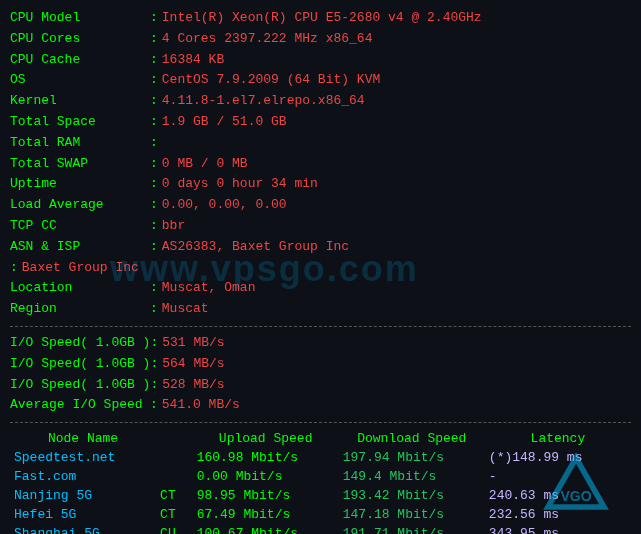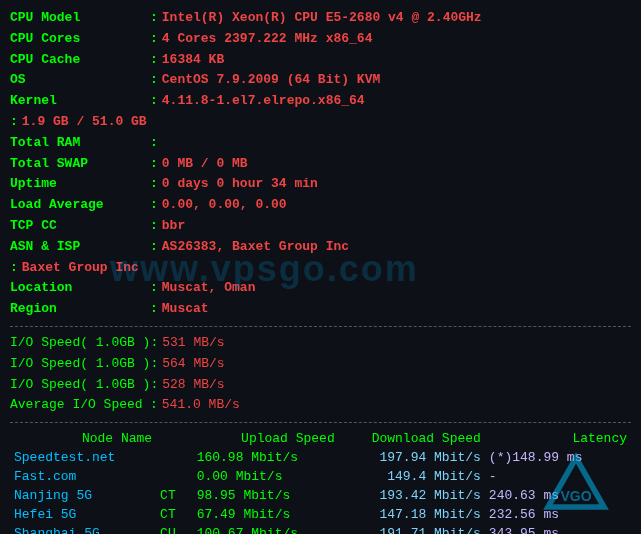--- a/index.html
+++ b/index.html
@@ -11,21 +11,20 @@
       width: 641px;
       min-height: 534px;
       overflow: hidden;
       position: relative;
     }
     .container {
       padding: 8px 10px;
     }
     .section {
       margin-bottom: 4px;
-      font-weight: bold;
     }
     .row {
       display: flex;
       line-height: 1.6;
     }
     .label {
       color: #00ff00;
       min-width: 140px;
     }
     .separator {
@@ -42,38 +41,37 @@
     }
     .io-section {
       margin-bottom: 4px;
     }
     .speed-table {
       width: 100%;
       border-collapse: collapse;
     }
     .speed-table th {
       color: #00ff00;
-      text-align: right;
+      text-align: center;
       padding: 2px 4px;
       font-weight: normal;
       min-width: 120px;
     }
     .speed-table td {
       padding: 2px 4px;
       min-width: 120px;
     }
     .td-name {
       color: #00bfff;
     }
     .td-upload {
       color: #00ff00;
     }
     .td-download {
-      color: #7dd3fc;
-      text-align: right;
+      color: #22c55e;
     }
     .td-latency {
       color: #c4b5fd;
     }
     
     .watermark {
       position: absolute;
       top: 248px;
       left: 110px;
       font-size: 36px;
@@ -120,20 +118,21 @@
       <span class="label">OS</span>
       <span class="separator">:</span>
       <span class="value">CentOS 7.9.2009 (64 Bit) KVM</span>
     </div>
       <div class="row">
       <span class="label">Kernel</span>
       <span class="separator">:</span>
       <span class="value">4.11.8-1.el7.elrepo.x86_64</span>
     </div>
       <div class="row">
+      <span class="label">Total Space</span>
       <span class="separator">:</span>
       <span class="value">1.9 GB / 51.0 GB</span>
     </div>
       <div class="row">
       <span class="label">Total RAM</span>
       <span class="separator">:</span>
     </div>
       <div class="row">
       <span class="label">Total SWAP</span>
       <span class="separator">:</span>

